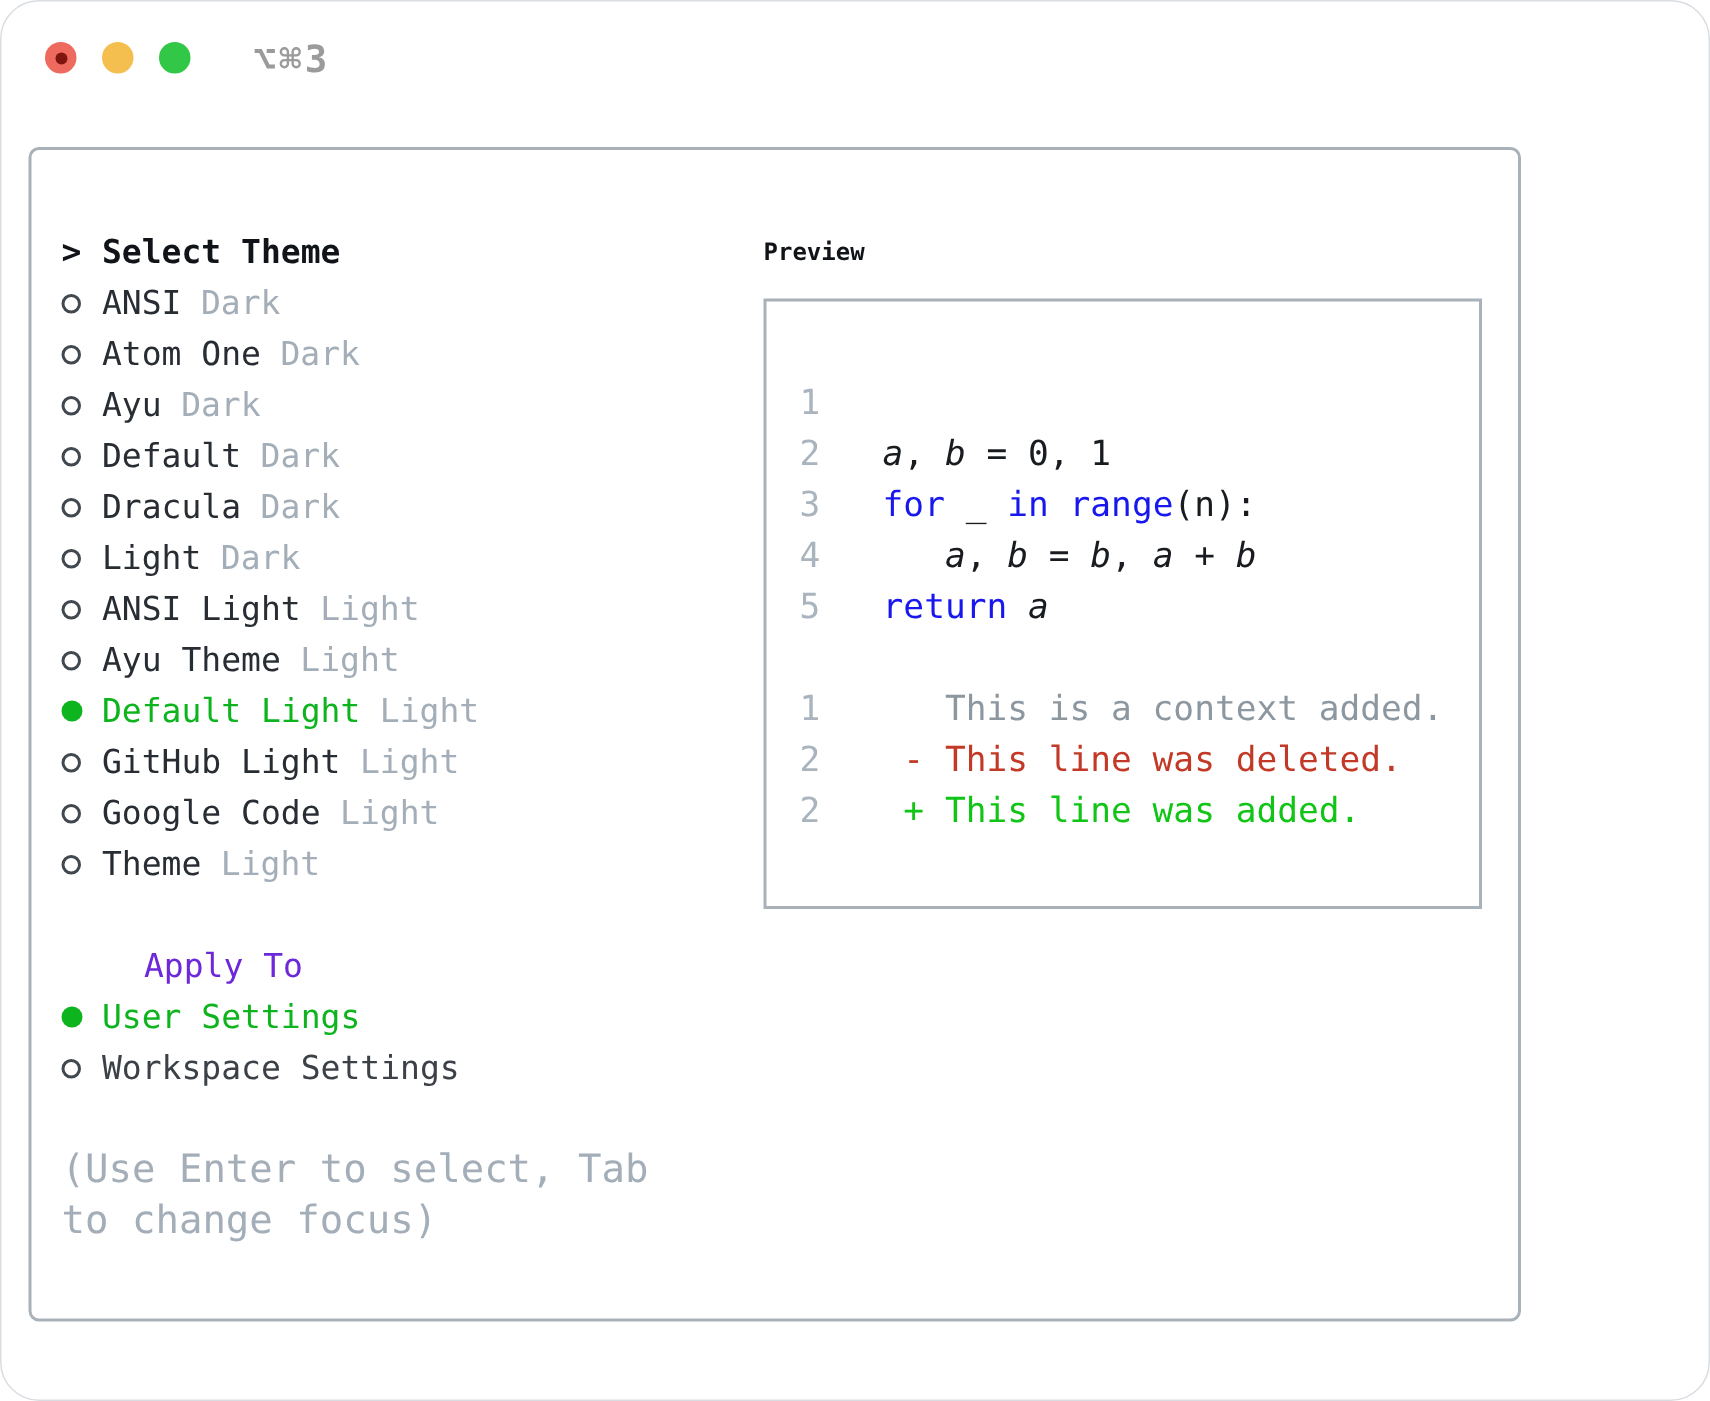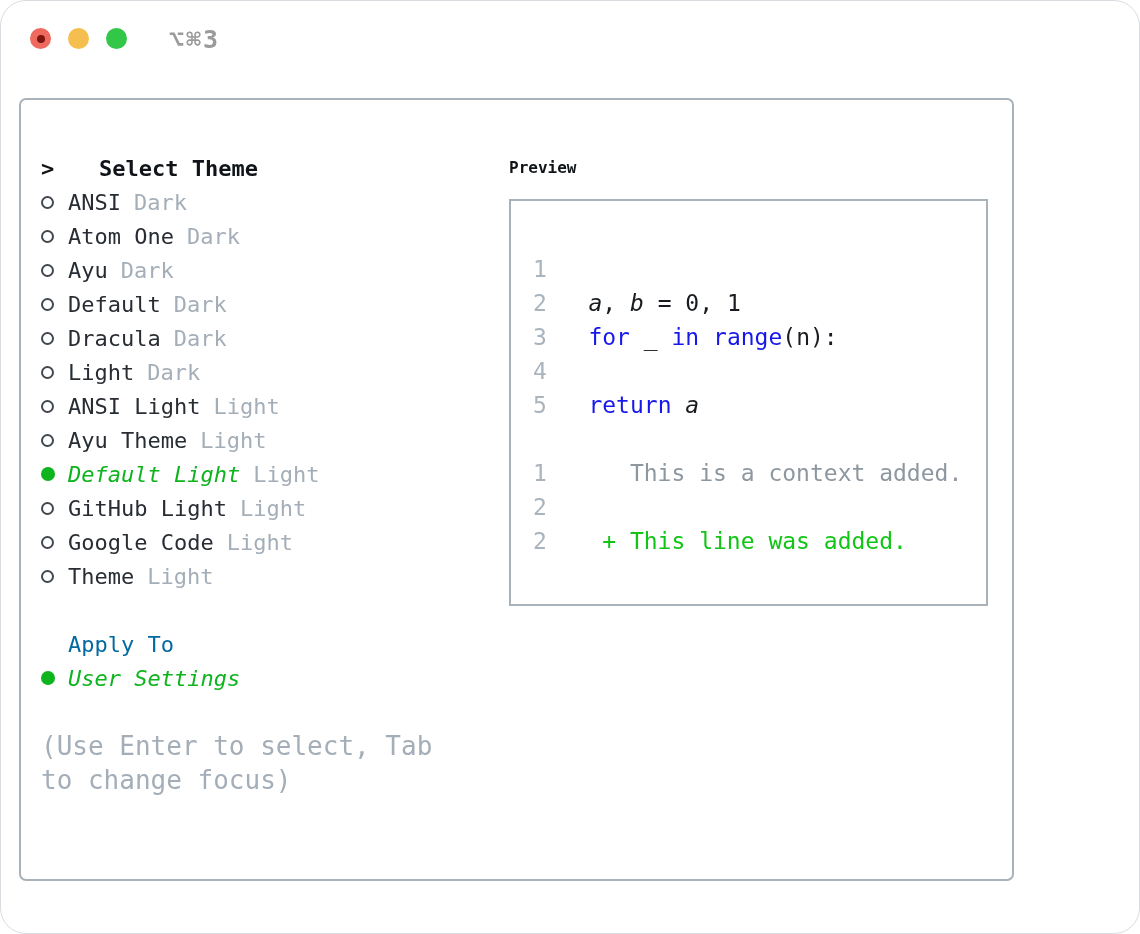--- a/index.html
+++ b/index.html
@@ -20,25 +20,25 @@
   
   .panel {
     position:absolute; left:18px; top:97px; width:995px; height:783px;
     border:2px solid var(--border); border-radius:7px; background:#fff;
     display:flex; padding:51px 0 0 20px;
   }
   .left { width:462px; flex:none; }
   .row { height:34px; display:flex; align-items:center; font-size:22px; color:var(--text); white-space:pre; }
   .marker { width:27px; flex:none; display:flex; align-items:center; }
   .prefix { font-weight:bold; color:#101418; }
-  .hdr { font-weight:bold; color:#101418;margin-left:31px; }
-  .hdr2 { color:#0369a1; }
+  .hdr { font-weight:bold; color:#101418; }
+  .hdr2 { color:#6d28d9;margin-left:28px; }
   .circle { width:13px; height:13px; border-radius:50%; border:2px solid #42484f; }
   .row.selected .circle { border:none; background:var(--accent_green); width:14px; height:14px; }
-  .row.selected .label { color:var(--accent_green);font-style:italic; }
+  .row.selected .label { color:var(--accent_green); }
   .label { color:#282d33; }
   .suffix { color:var(--muted); margin-left:13px; }
   .spacer { height:34px; }
   #apply-list .label { color:#3c4147; }
   #apply-list .row.selected .label { color:var(--accent_green); }
   .hint { margin-top:34px; width:400px; font-size:26px; line-height:34px; color:var(--muted); }
   
   .right { flex:1; }
   .preview-title { font-size:16px; line-height:34px; font-weight:bold; color:#101418; padding-left:6px; }
   .preview-box {
@@ -86,31 +86,32 @@
           <div class="row item"><span class="marker"><span class="circle"></span></span><span class="label">GitHub Light</span><span class="suffix">Light</span></div>
           <div class="row item"><span class="marker"><span class="circle"></span></span><span class="label">Google Code</span><span class="suffix">Light</span></div>
           <div class="row item"><span class="marker"><span class="circle"></span></span><span class="label">Theme</span><span class="suffix">Light</span></div>
         </div>
       <div class="spacer"></div>
       <div class="row">
         <span class="marker"></span><span class="hdr2">Apply To</span>
       </div>
       <div id="apply-list">
           <div class="row item selected"><span class="marker"><span class="circle"></span></span><span class="label">User Settings</span></div>
+          <div class="row item"><span class="marker"><span class="circle"></span></span><span class="label">Workspace Settings</span></div>
         </div>
       <div class="hint">(Use Enter to select, Tab to change focus)</div>
     </div>
     <div class="right">
       <div class="preview-title">Preview</div>
       <div class="preview-box" id="preview-box">
           <div class="pline"><span class="ln">1</span></div>
           <div class="pline"><span class="ln">2</span><span class="codeseg"><span class="p">  </span><span class="v">a</span><span class="p">, </span><span class="v">b</span><span class="p"> = 0, 1</span></span></div>
           <div class="pline"><span class="ln">3</span><span class="codeseg"><span class="p">  </span><span class="kw">for</span><span class="p"> _ </span><span class="kw">in</span><span class="p"> </span><span class="kw">range</span><span class="p">(n):</span></span></div>
-          <div class="pline"><span class="ln">4</span></div>
+          <div class="pline"><span class="ln">4</span><span class="codeseg"><span class="p">     </span><span class="v">a</span><span class="p">, </span><span class="v">b</span><span class="p"> = </span><span class="v">b</span><span class="p">, </span><span class="v">a</span><span class="p"> + </span><span class="v">b</span></span></div>
           <div class="pline"><span class="ln">5</span><span class="codeseg"><span class="p">  </span><span class="kw">return</span><span class="p"> </span><span class="v">a</span></span></div>
           <div class="pline"><span class="ln"></span><span class="codeseg"></span></div>
           <div class="pline"><span class="ln">1</span><span class="codeseg"><span class="ctx">     This is a context added.</span></span></div>
-          <div class="pline"><span class="ln">2</span><span class="codeseg"><span class="p">   </span></span></div>
+          <div class="pline"><span class="ln">2</span><span class="codeseg"><span class="p">   </span><span class="del">- This line was deleted.</span></span></div>
           <div class="pline"><span class="ln">2</span><span class="codeseg"><span class="p">   </span><span class="add">+ This line was added.</span></span></div>
         </div>
     </div>
   </div>
 </div>
 
 </body></html>

